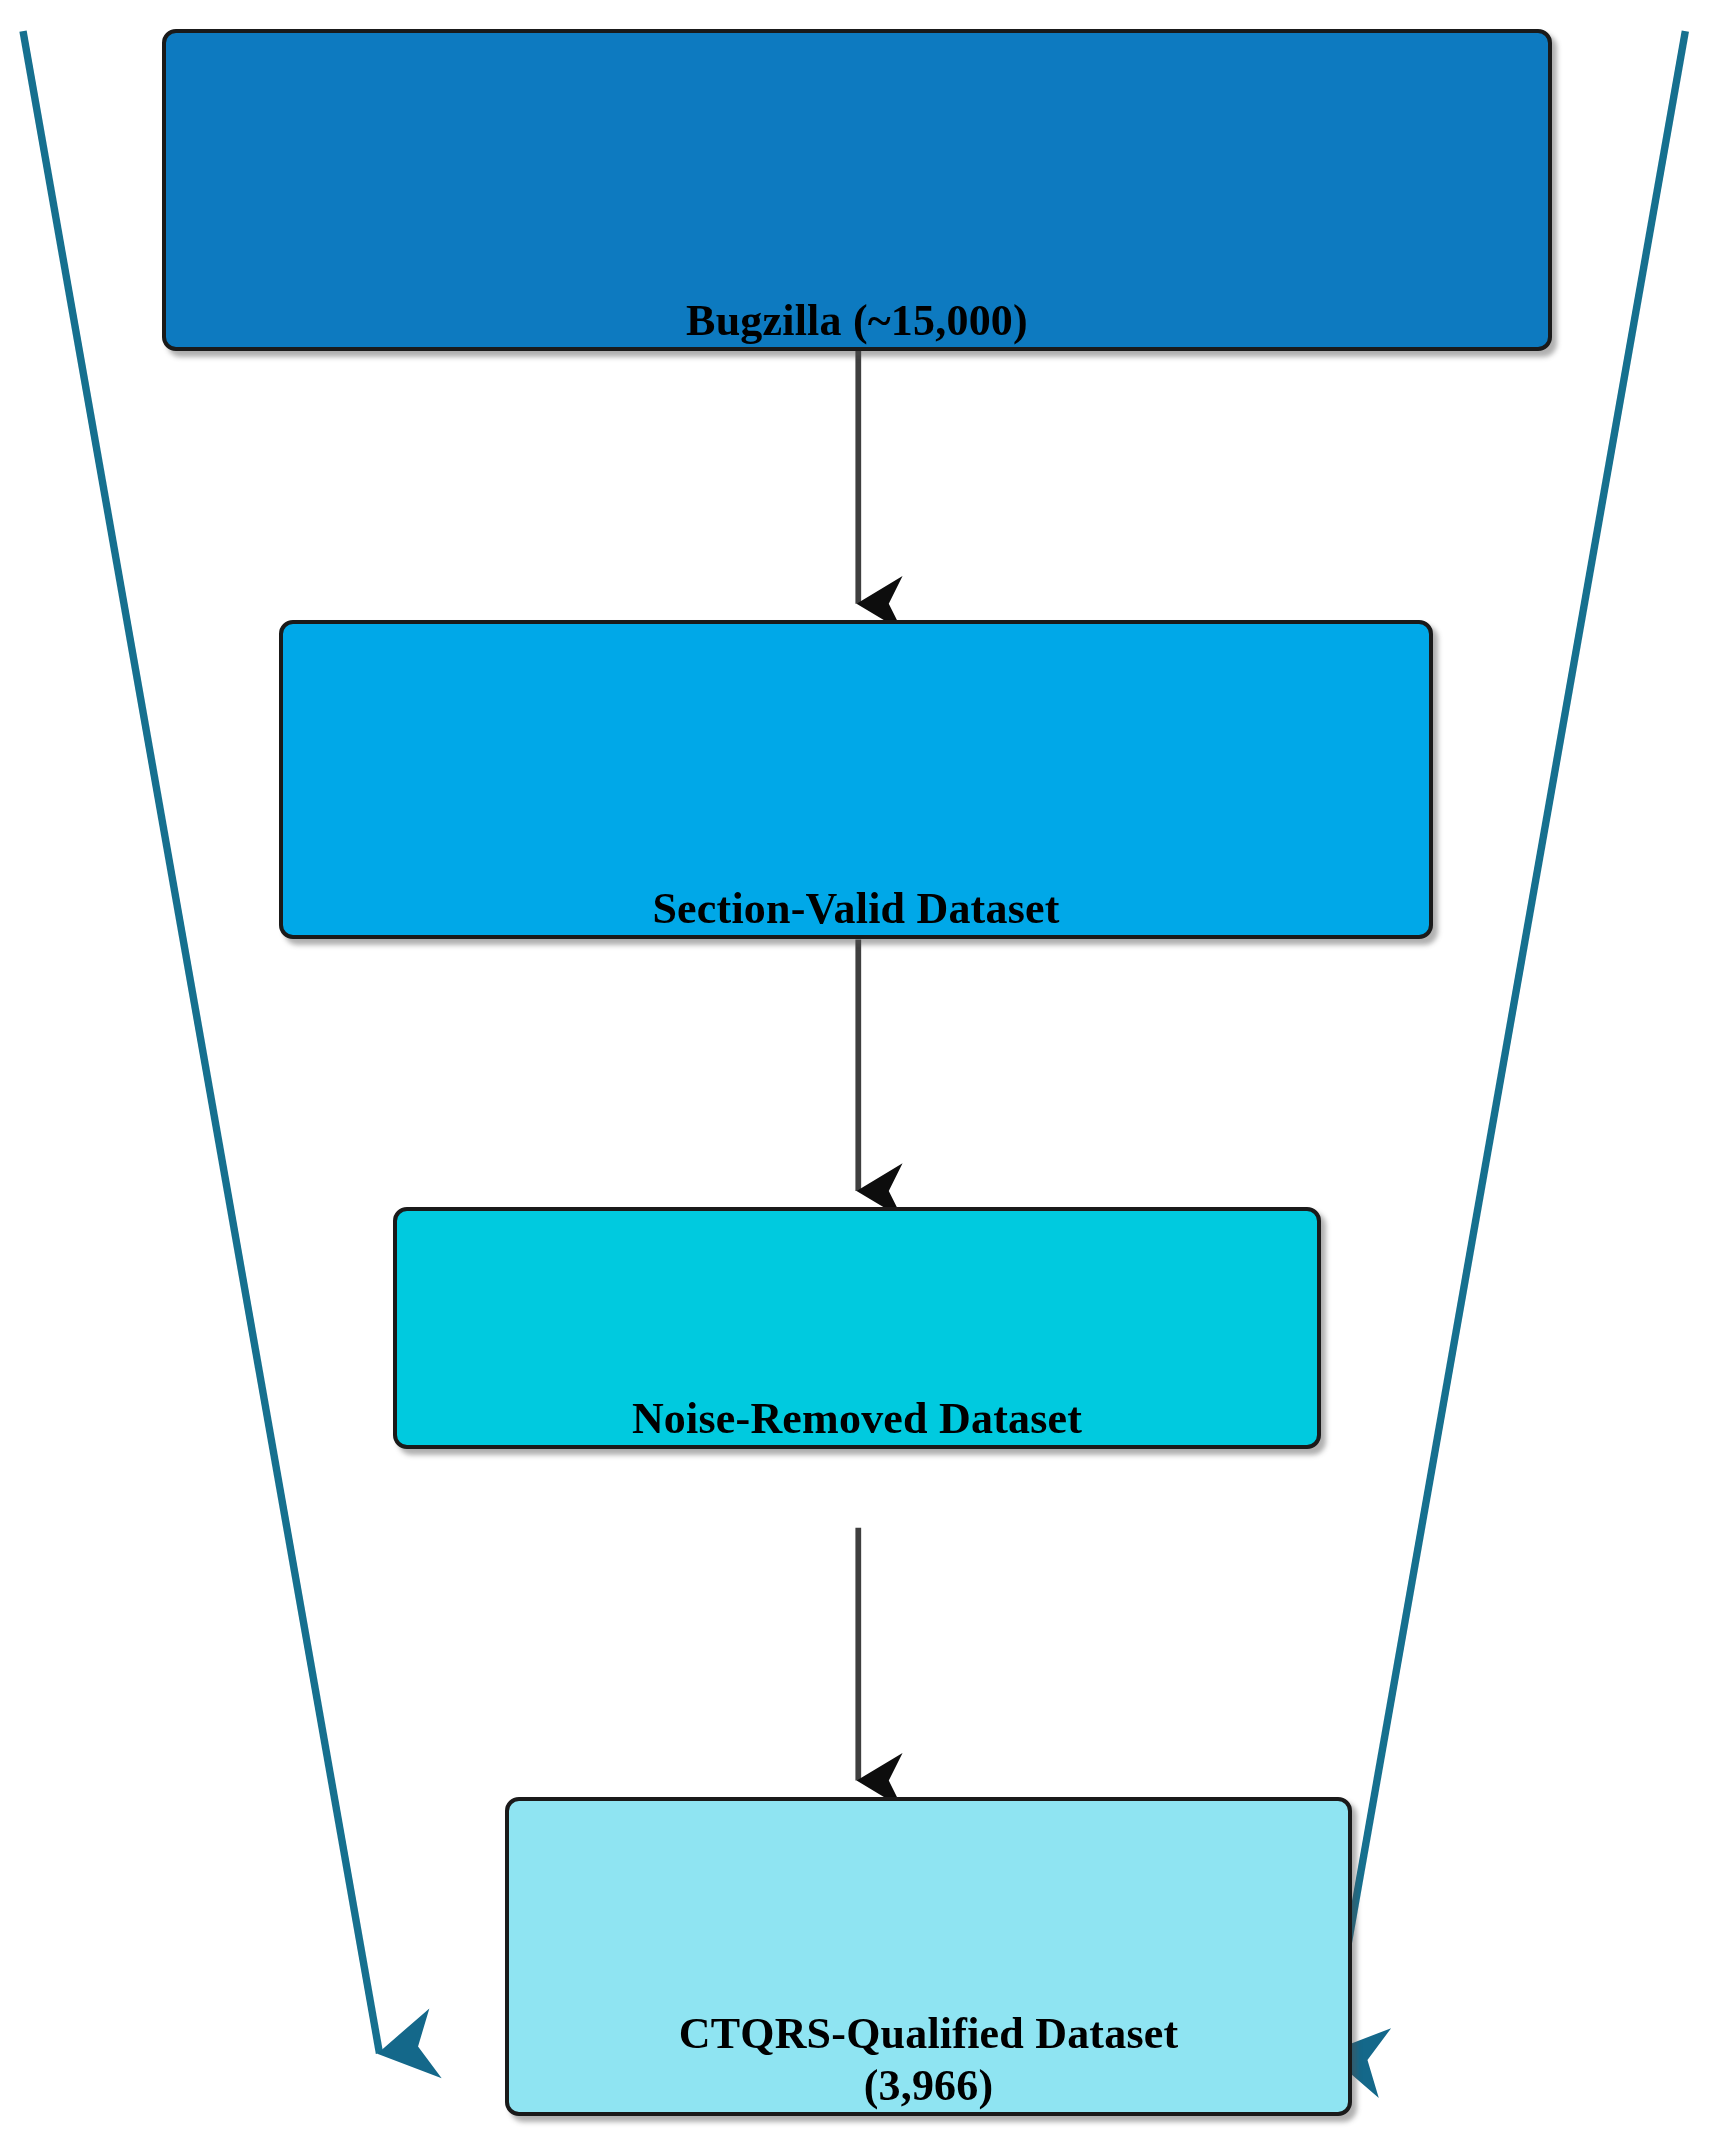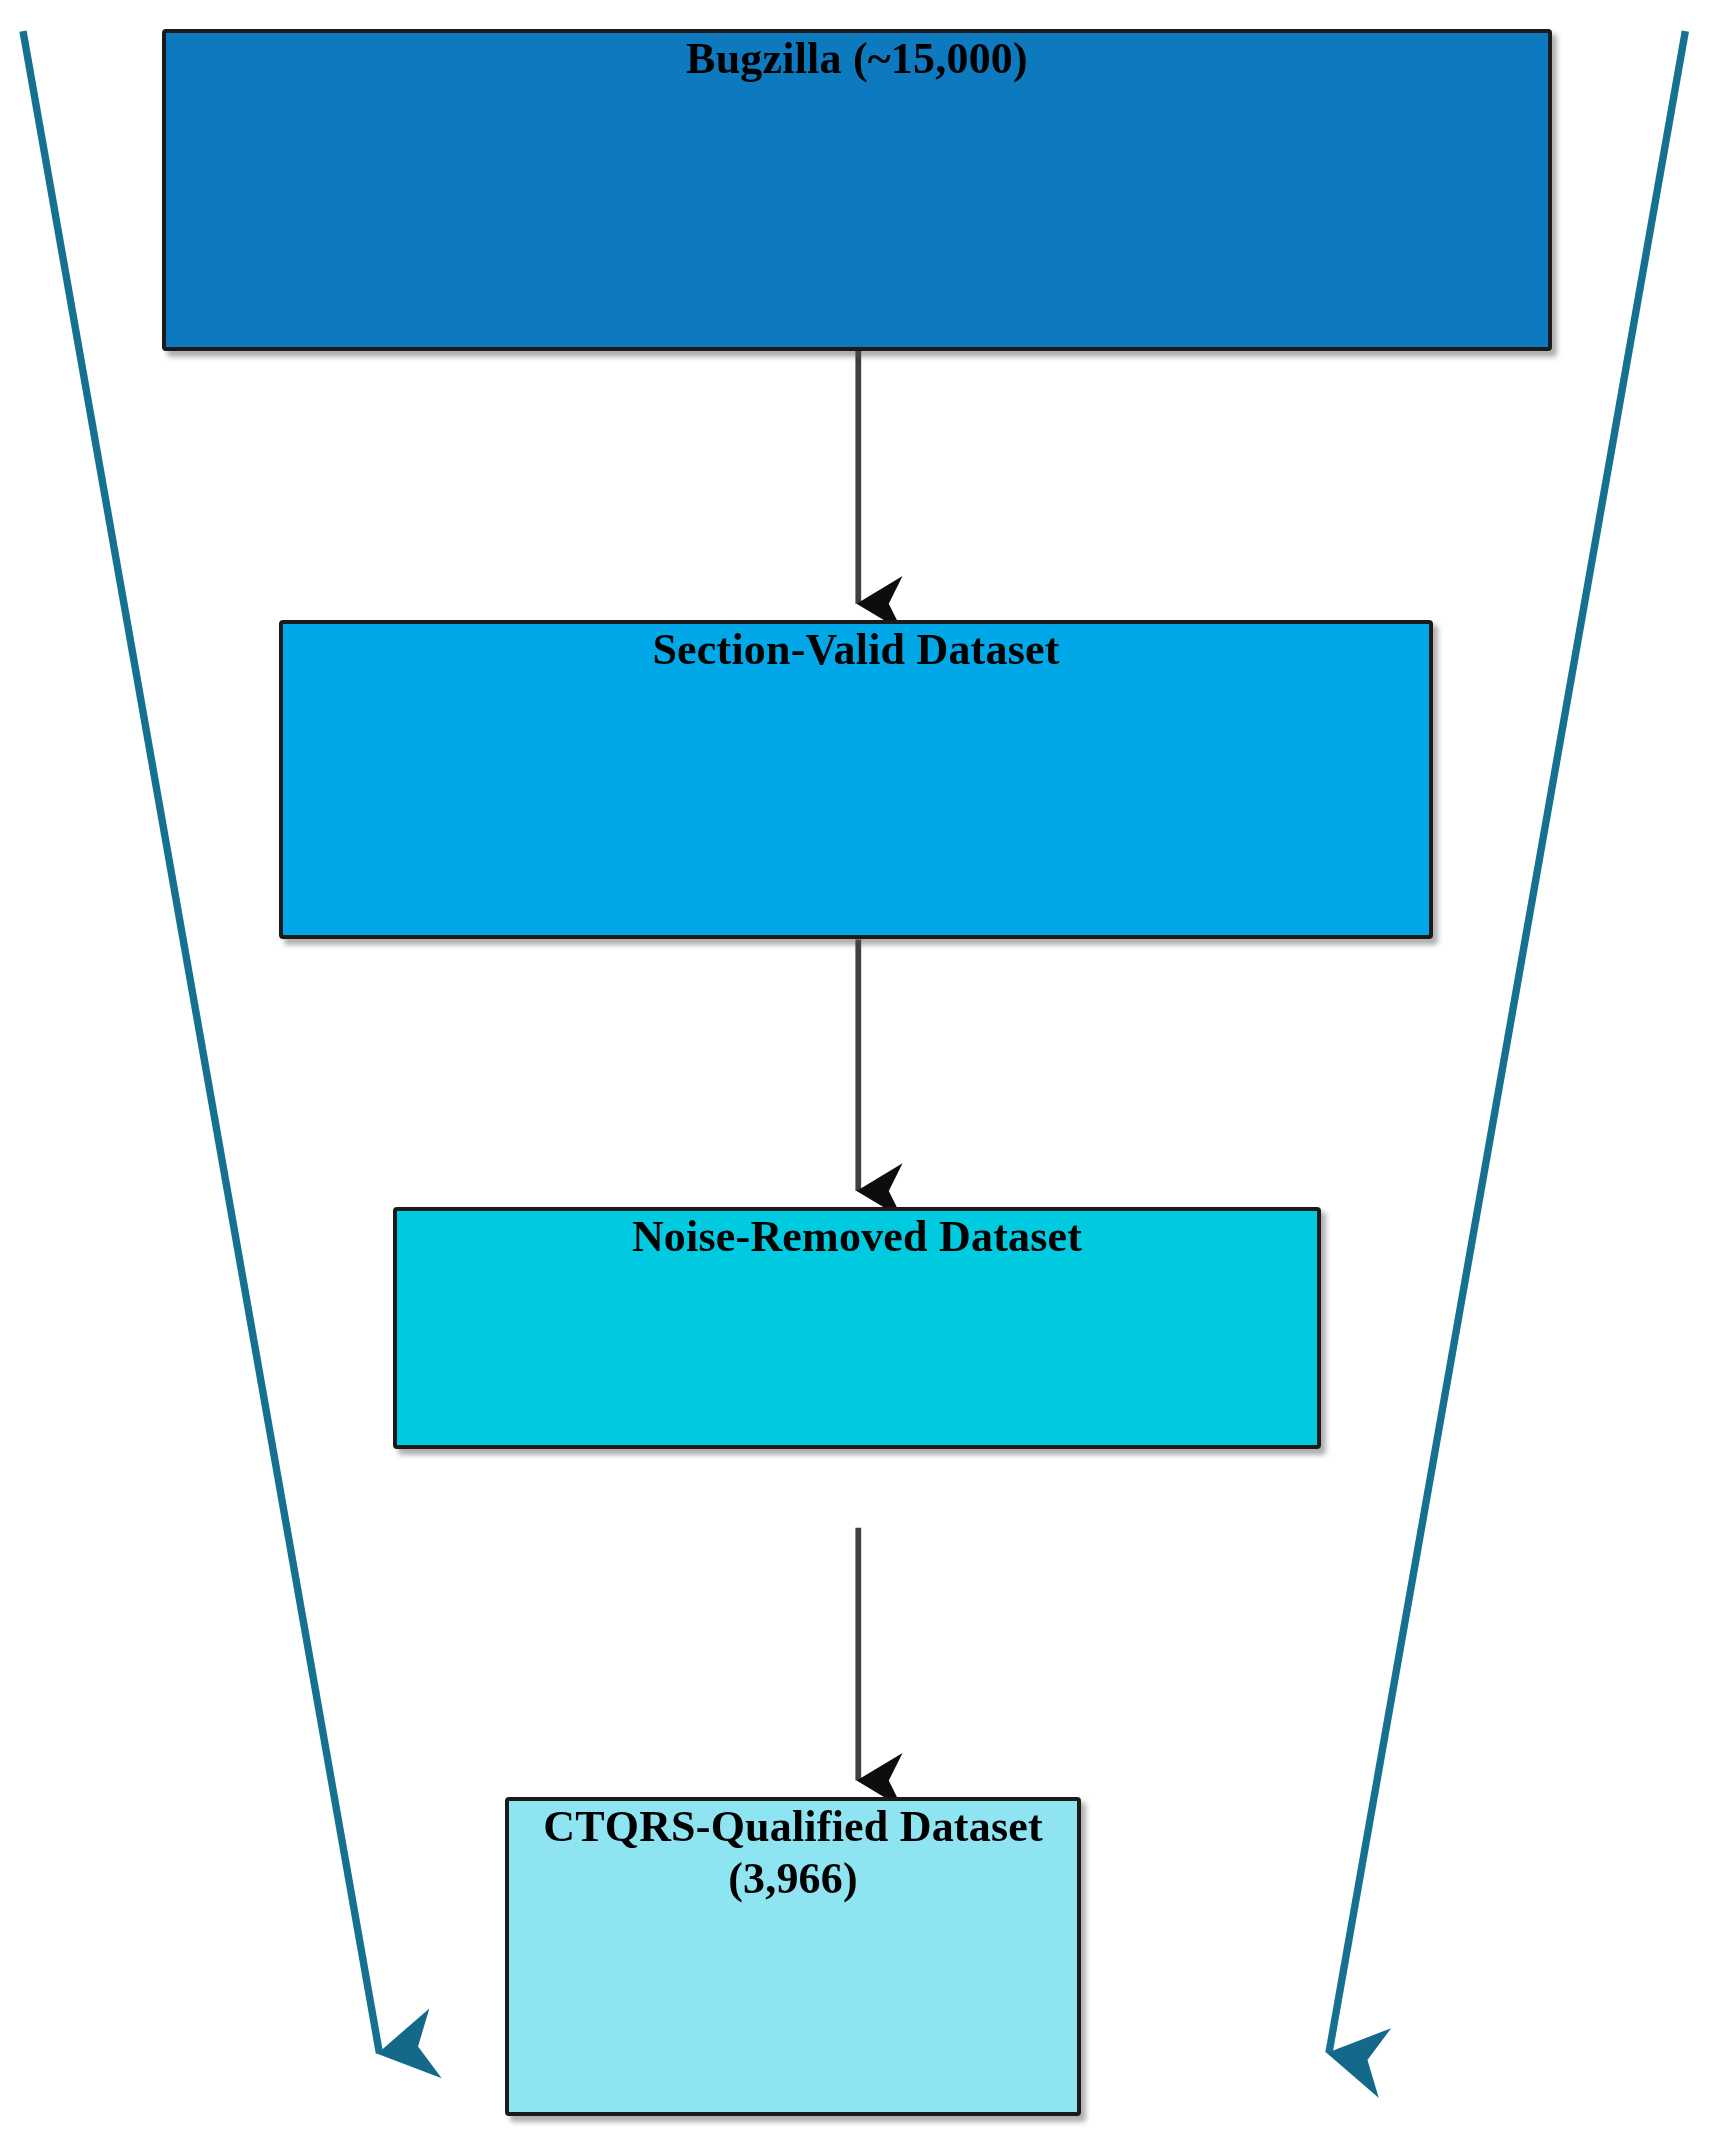--- a/index.html
+++ b/index.html
@@ -27,23 +27,23 @@
     left: 0; top: 0;
     width: 1710px;
     height: 2151px;
     pointer-events: none;
   }
 
   .stage-box {
     position: absolute;
     box-sizing: border-box;
     border: 4.1px solid #1a1a1a;
-    border-radius: 4px;
+    border-radius: 14px;
     display: flex;
-    align-items: flex-start;
+    align-items: flex-end;
     justify-content: center;
     text-align: center;
     color: #000000;
     font-weight: bold;
     line-height: 1.18;
     letter-spacing: 0.2px;
     box-shadow: 5px 5.7px 5.7px rgba(80,80,80,0.45);
   }
 
   .stage-label {
@@ -76,21 +76,21 @@
     top: 1207px;
     width: 928px;
     height: 242px;
     background: #00CADF;
     font-size: 44px;
   }
   
   #stage-4 {
     left: 505px;
     top: 1797px;
-    width: 576px;
+    width: 847px;
     height: 319px;
     background: #8FE4F2;
     font-size: 44px;
   }
 </style>
 </head>
 <body style="background: rgb(255, 255, 255);">
 
 <div id="diagram-root">
 

